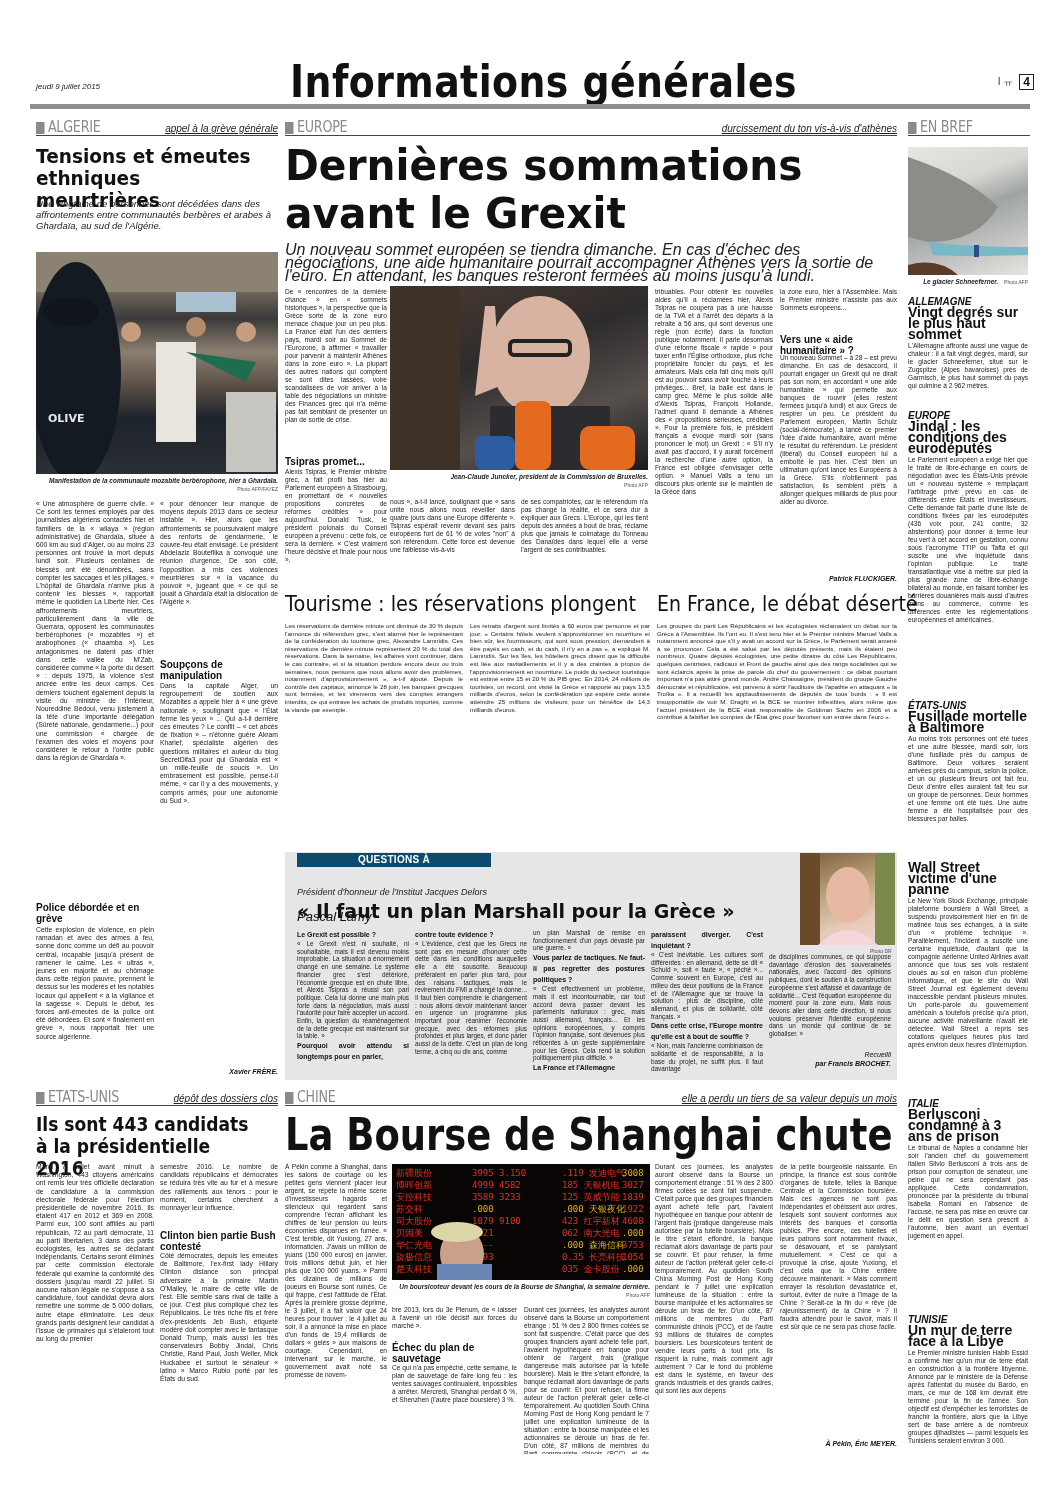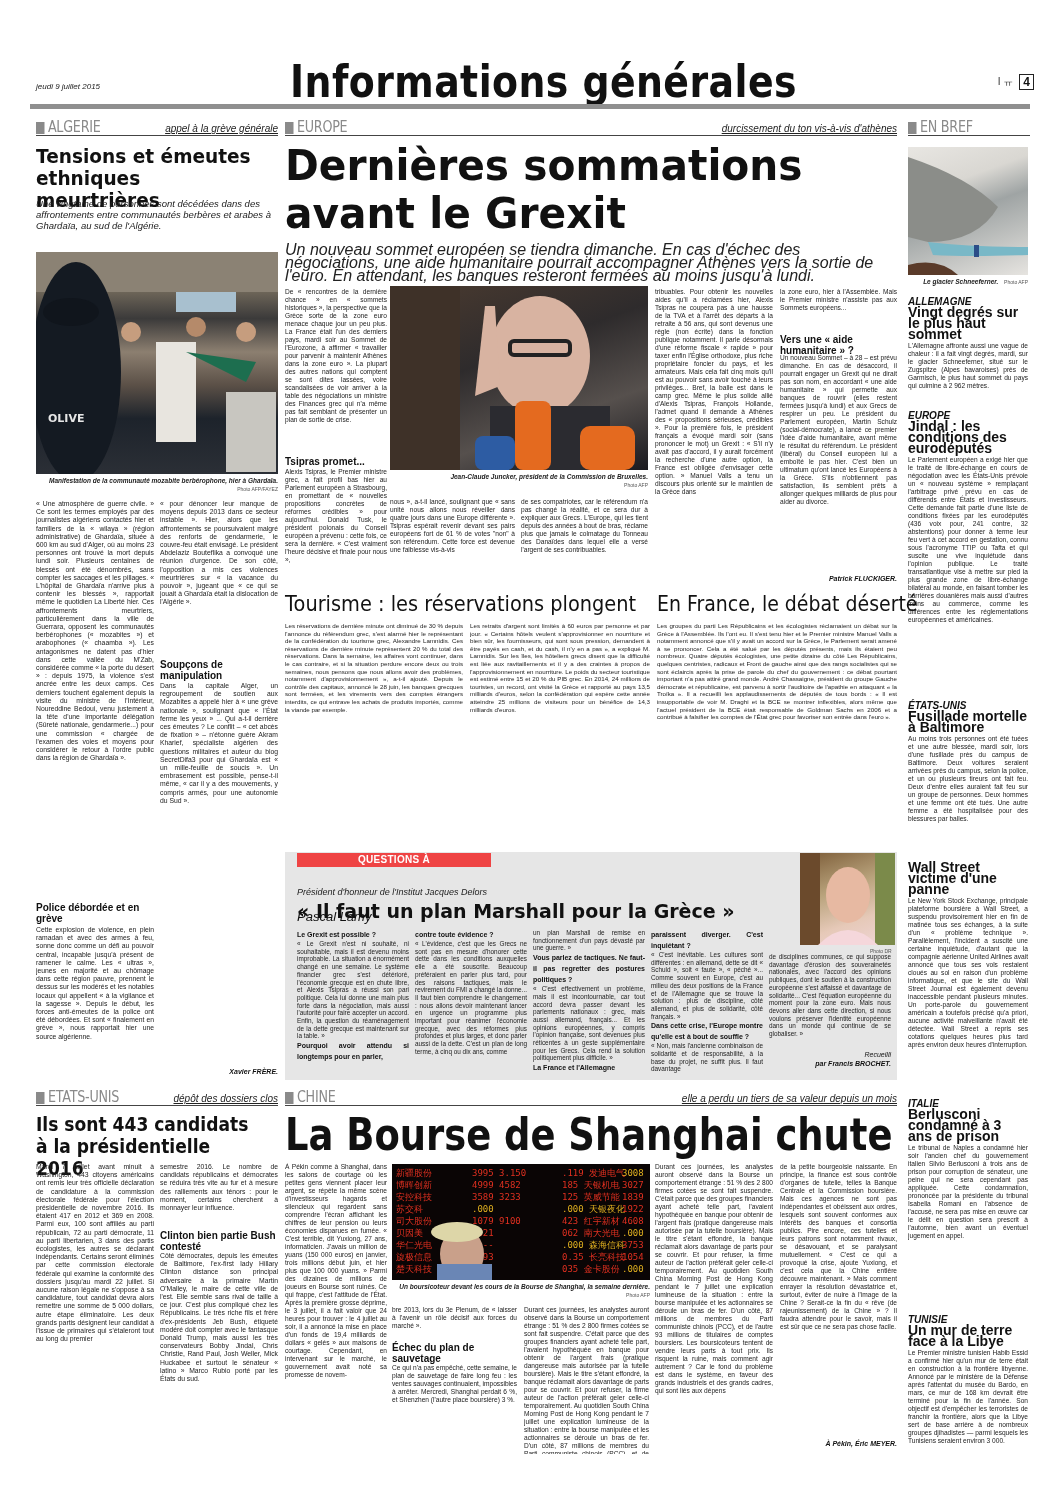--- a/index.html
+++ b/index.html
@@ -29,21 +29,21 @@
   .col { font-size: 6.2px; line-height: 7.6px; color: #222; text-align: justify; overflow: hidden; }
   .sub-h { font-weight: bold; font-size: 10px; line-height: 11px; color: #111; margin: 4px 0 2px; }
 
   
   .photo { background: #555; overflow: hidden; }
   .caption { font-size: 6.5px; font-style: italic; font-weight: bold; color: #222; text-align: right; line-height: 8px; }
   .credit { font-size: 5px; font-style: normal; font-weight: normal; color: #555; margin-left: 4px; }
 
   
   .qbox { left: 285px; top: 852px; width: 612px; height: 228px; background: #e6e6e6; }
-  .qtag { background: #ef4444; color: #fff; font-weight: bold; font-size: 10px; text-align: center; height: 14px; line-height: 14px; letter-spacing: 0.3px; }
+  .qtag { background: #0c4a6e; color: #fff; font-weight: bold; font-size: 10px; text-align: center; height: 14px; line-height: 14px; letter-spacing: 0.3px; }
 
   
   .bref-country { font-size: 10px; font-style: italic; font-weight: bold; color: #111; margin-top: 6px; }
   .bref-title { font-size: 14px; font-weight: bold; line-height: 11px; color: #111; margin-bottom: 2px; }
 
   .byline { font-size: 7px; font-style: italic; font-weight: bold; text-align: right; color: #111; }
 </style>
 </head>
 <body>
 

